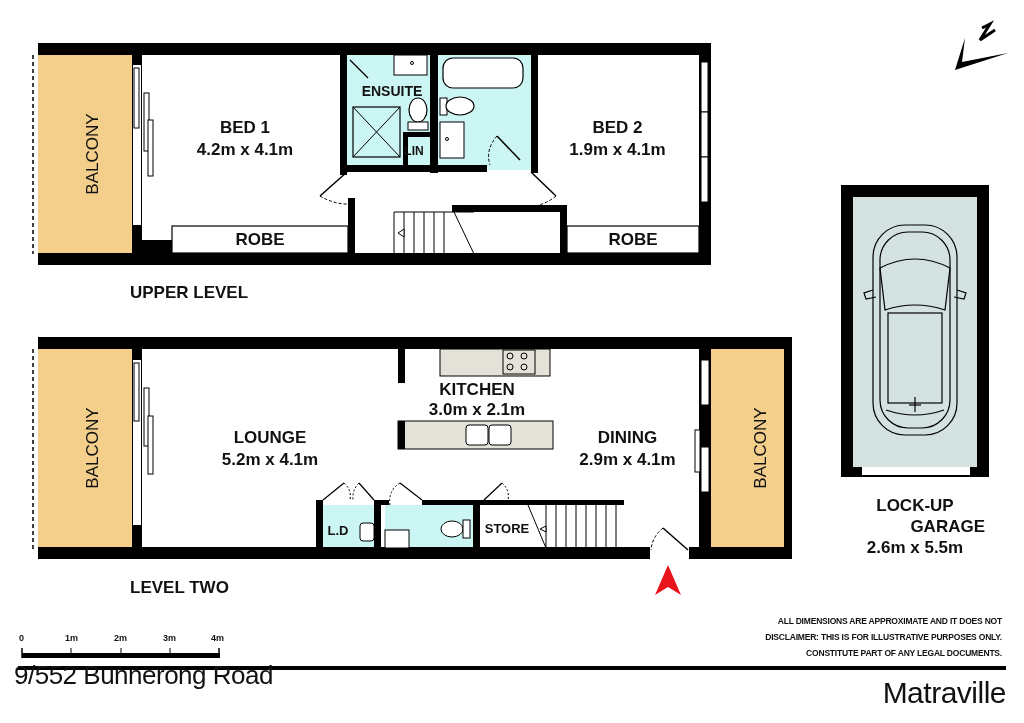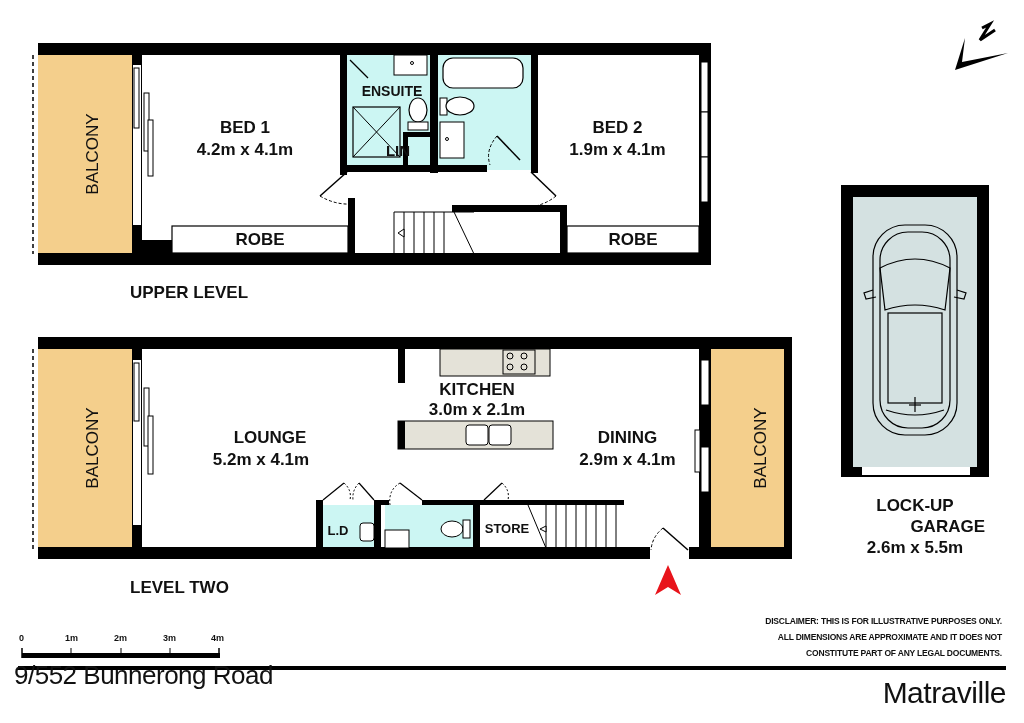--- a/index.html
+++ b/index.html
@@ -194,49 +194,49 @@
     <line x1="219" y1="648" x2="219" y2="658" stroke="#000" stroke-width="1.5"></line>
   </g>
 
   <rect x="18" y="666" width="988" height="4" fill="#000"></rect>
 </svg>
 
 <div class="vert" style="left:52px;top:144px;">BALCONY</div>
 <div class="lbl" style="left:185px;top:118px;width:120px;">BED 1</div>
 <div class="lbl" style="left:185px;top:140px;width:120px;">4.2m x 4.1m</div>
 <div class="lbl small" style="left:352px;top:81px;width:80px;font-size:14px;">ENSUITE</div>
-<div class="lbl small" style="left:384px;top:141px;width:28px;font-size:15px;">LIN</div>
+<div class="lbl small" style="left:400px;top:141px;width:28px;font-size:12px;">LIN</div>
 <div class="lbl" style="left:555px;top:118px;width:125px;">BED 2</div>
 <div class="lbl" style="left:555px;top:140px;width:125px;">1.9m x 4.1m</div>
 <div class="lbl" style="left:200px;top:230px;width:120px;">ROBE</div>
 <div class="lbl" style="left:573px;top:230px;width:120px;">ROBE</div>
 <div class="lbl" style="left:130px;top:283px;text-align:left;">UPPER LEVEL</div>
 
 <div class="vert" style="left:52px;top:438px;">BALCONY</div>
 <div class="lbl" style="left:200px;top:428px;width:140px;">LOUNGE</div>
-<div class="lbl" style="left:191px;top:450px;width:140px;text-align:center;">5.2m x 4.1m</div>
+<div class="lbl" style="left:200px;top:450px;width:140px;text-align:center;">5.2m x 4.1m</div>
 <div class="lbl" style="left:410px;top:380px;width:134px;">KITCHEN</div>
 <div class="lbl" style="left:410px;top:400px;width:134px;">3.0m x 2.1m</div>
 <div class="lbl" style="left:560px;top:428px;width:135px;">DINING</div>
 <div class="lbl" style="left:560px;top:450px;width:135px;">2.9m x 4.1m</div>
 <div class="vert" style="left:720px;top:438px;">BALCONY</div>
 <div class="lbl small" style="left:322px;top:521px;width:32px;">L.D</div>
 <div class="lbl small" style="left:481px;top:519px;width:52px;">STORE</div>
 <div class="lbl" style="left:130px;top:578px;text-align:left;">LEVEL TWO</div>
 
 <div class="lbl" style="left:845px;top:496px;width:140px;">LOCK-UP</div>
 <div class="lbl" style="left:845px;top:517px;width:140px;text-align:right;">GARAGE</div>
 <div class="lbl" style="left:845px;top:538px;width:140px;">2.6m x 5.5m</div>
 
 <div class="scale-t" style="left:19px;">0</div>
 <div class="scale-t" style="left:65px;">1m</div>
 <div class="scale-t" style="left:114px;">2m</div>
 <div class="scale-t" style="left:163px;">3m</div>
 <div class="scale-t" style="left:211px;">4m</div>
 
 <div class="disc">
+  <div>ALL DIMENSIONS ARE APPROXIMATE AND IT DOES NOT</div>
   <div>DISCLAIMER: THIS IS FOR ILLUSTRATIVE PURPOSES ONLY.</div>
-  <div>ALL DIMENSIONS ARE APPROXIMATE AND IT DOES NOT</div>
   <div>CONSTITUTE PART OF ANY LEGAL DOCUMENTS.</div>
 </div>
 
 <div class="addr">9/552 Bunnerong Road</div>
 <div class="suburb">Matraville</div>
 
 </body></html>

